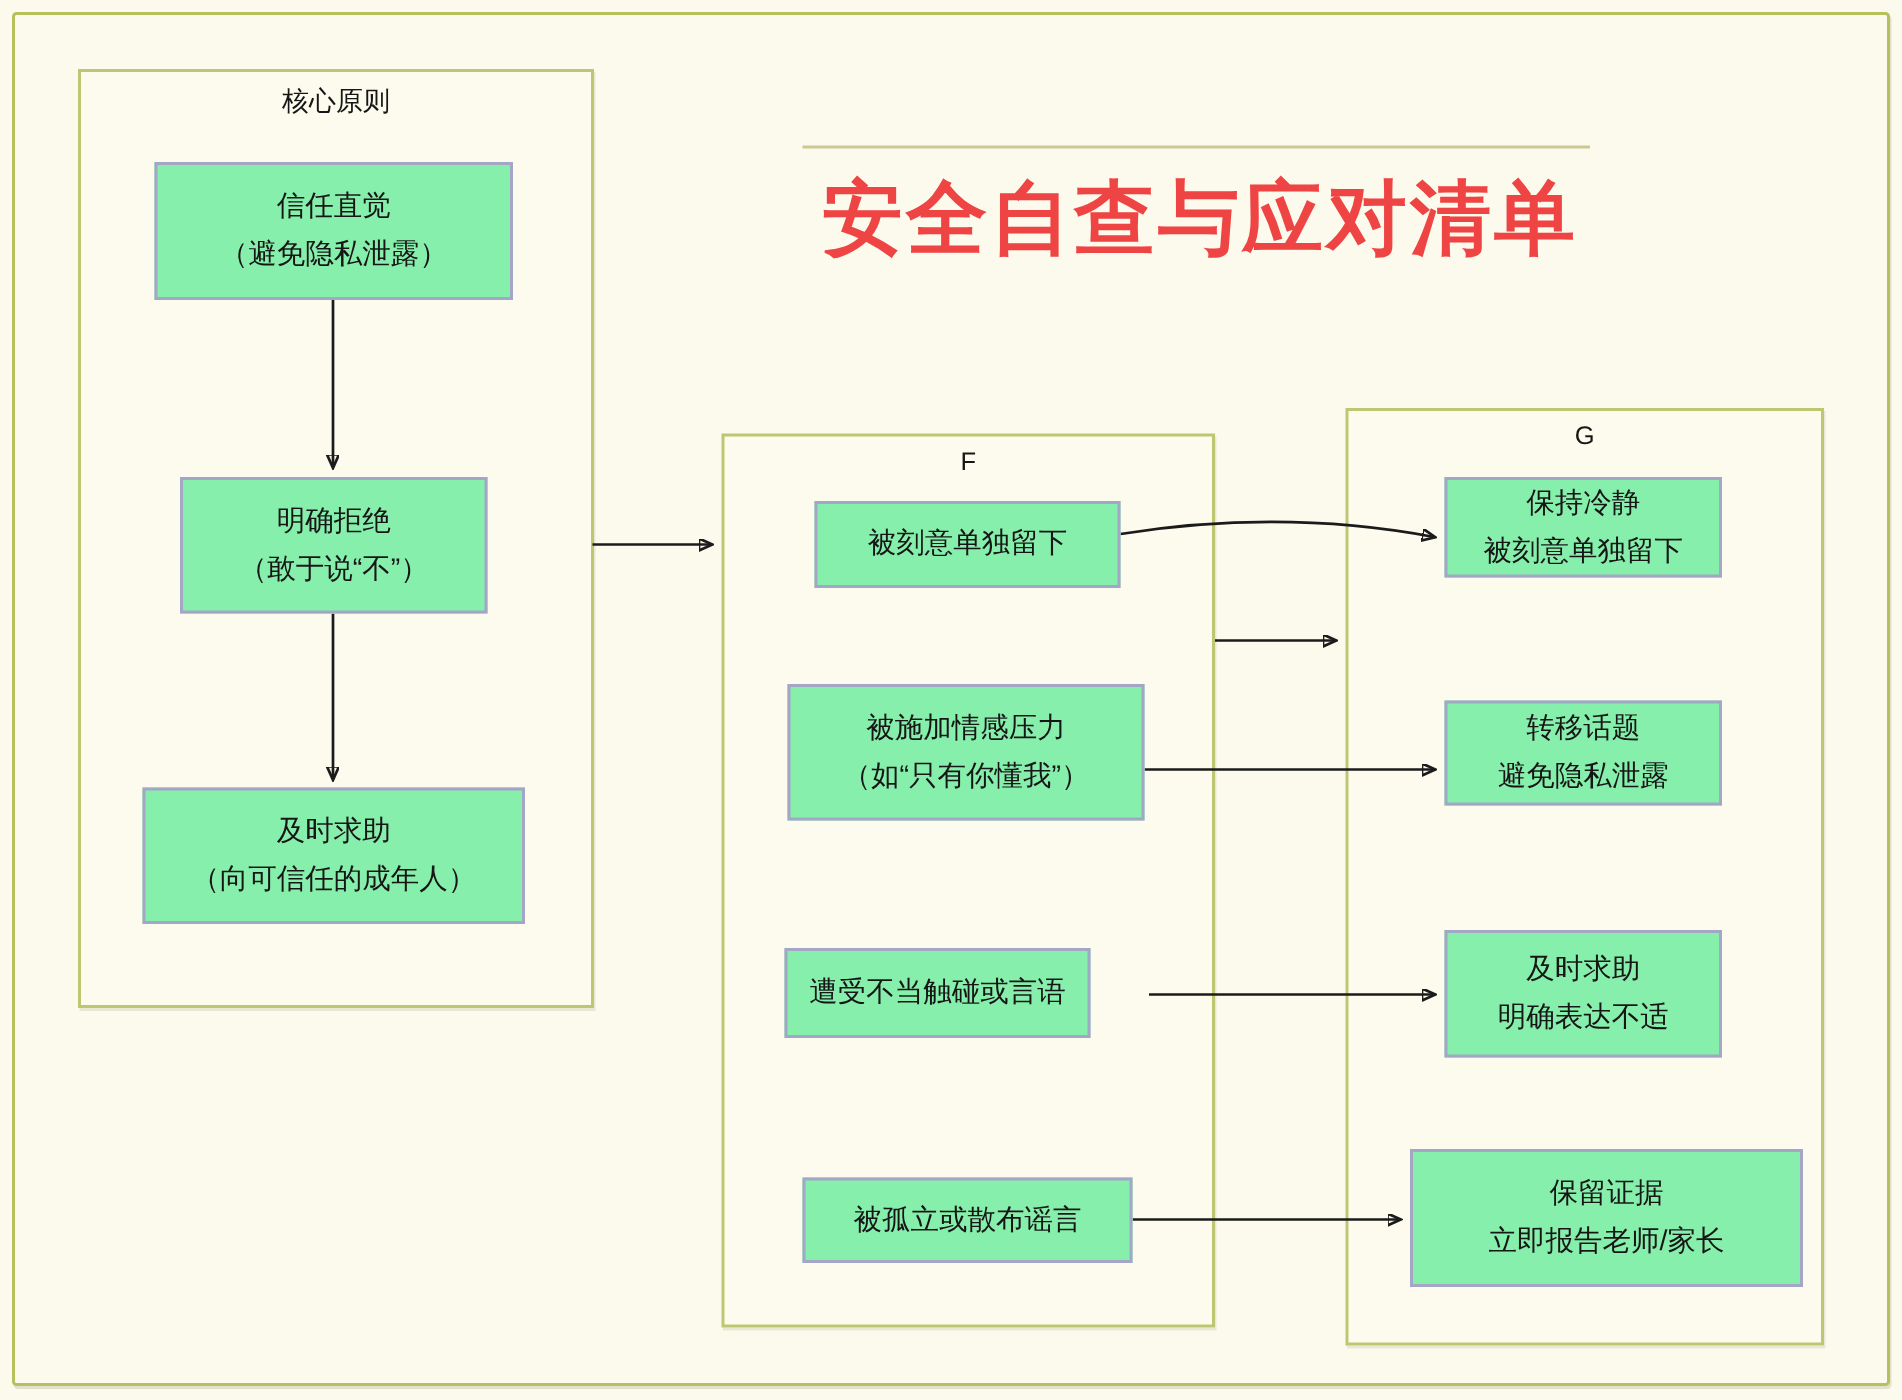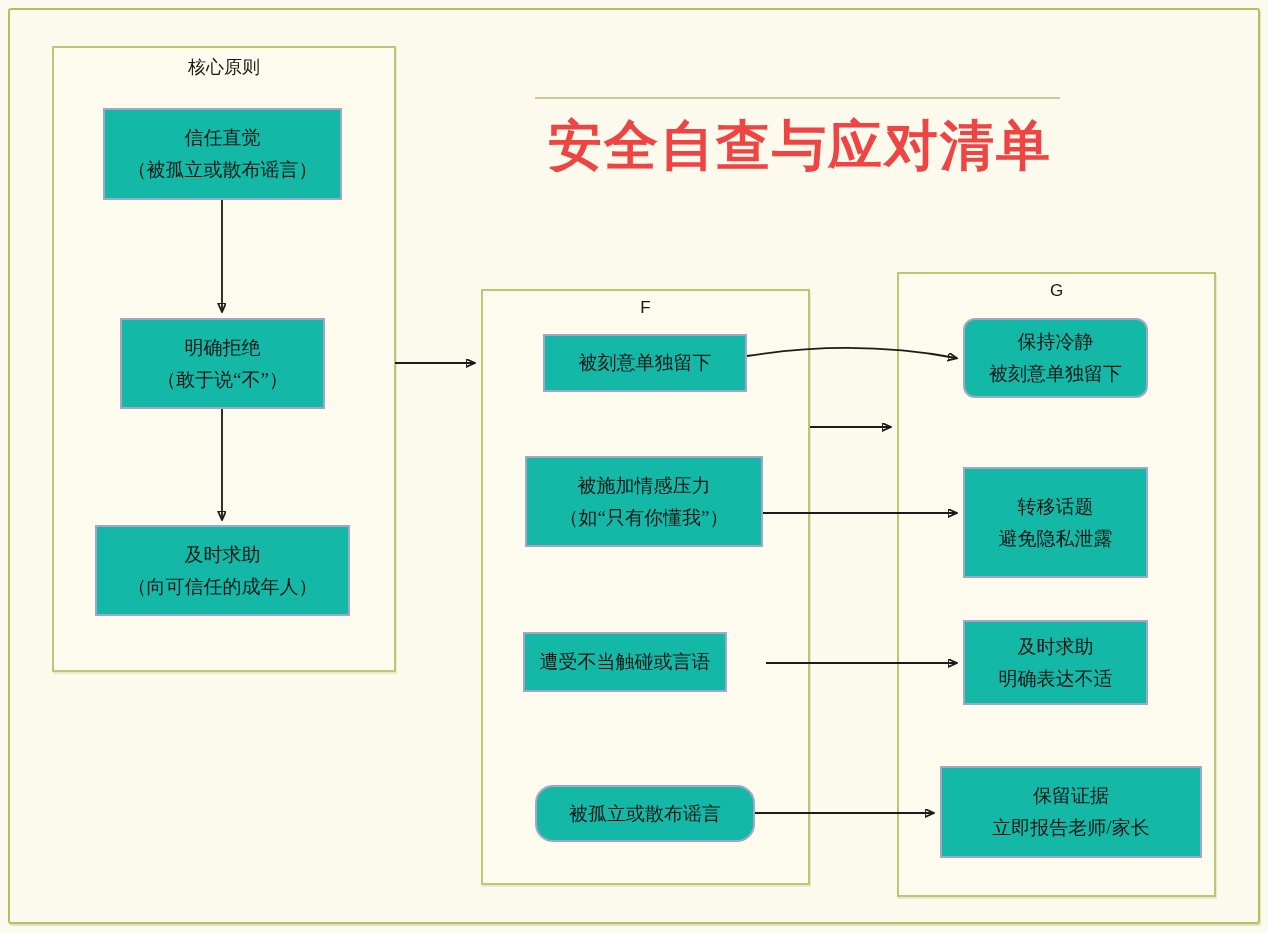--- a/index.html
+++ b/index.html
@@ -30,38 +30,38 @@
 
   .group-label {
     position:absolute; top:7px; left:0; width:100%;
     text-align:center; font-size:18px; color:#161616;
   }
   .group-f .group-label, .group-g .group-label { font-size:17px; }
 
   .node {
     position:absolute;
     border:2px solid #a3a6c6;
-    background:#14b8a6;
+    background:#86efac;
     display:flex; flex-direction:column; align-items:center; justify-content:center;
-    text-align:center; font-size:19px; line-height:32px; color:#161616;font-family:Liberation Serif, serif;
+    text-align:center; font-size:19px; line-height:32px; color:#161616;
   }
   .node span:empty { display:none; }
 
   
   .n-trust   { left:103px; top:108px; width:239px; height:92px; }
   .n-refuse  { left:120px; top:318px; width:205px; height:91px; }
   .n-help    { left:95px;  top:525px; width:255px; height:91px; }
   
   .n-alone   { left:543px; top:334px; width:204px; height:58px; }
   .n-press   { left:525px; top:456px; width:238px; height:91px; }
   .n-touch   { left:523px; top:632px; width:204px; height:60px; }
-  .n-rumor   { left:535px; top:785px; width:220px; height:57px;border-radius:18px; }
+  .n-rumor   { left:535px; top:785px; width:220px; height:57px; }
   
-  .n-calm    { left:963px; top:318px; width:185px; height:80px;border-radius:12px; }
-  .n-topic   { left:963px; top:467px; width:185px; height:111px; }
+  .n-calm    { left:963px; top:318px; width:185px; height:67px; }
+  .n-topic   { left:963px; top:467px; width:185px; height:70px; }
   .n-stop    { left:963px; top:620px; width:185px; height:85px; }
   .n-evid    { left:940px; top:766px; width:262px; height:92px; }
 
   .title-rule {
     position:absolute; left:535px; top:97px; width:525px; height:2px;
     background:#ccc893;
   }
   .page-title {
     position:absolute; left:480px; top:110px; width:640px;
     text-align:center;
@@ -105,21 +105,21 @@
     <path d="M395,363 L474,363" marker-end="url(#ah)"></path>
     <path d="M747,356 Q855,339 956,358" marker-end="url(#ah)"></path>
     <path d="M810,427 L890,427" marker-end="url(#ah)"></path>
     <path d="M763,513 L956,513" marker-end="url(#ah)"></path>
     <path d="M766,663 L956,663" marker-end="url(#ah)"></path>
     <path d="M755,813 L933,813" marker-end="url(#ah)"></path>
   </svg>
 
   <div class="node n-trust">
     <span>信任直觉</span>
-    <span>（被孤立或散布谣言）</span>
+    <span>（避免隐私泄露）</span>
   </div>
   <div class="node n-help">
     <span>及时求助</span>
     <span>（向可信任的成年人）</span>
   </div>
   <div class="node n-refuse">
     <span>明确拒绝</span>
     <span>（敢于说“不”）</span>
   </div>
 

